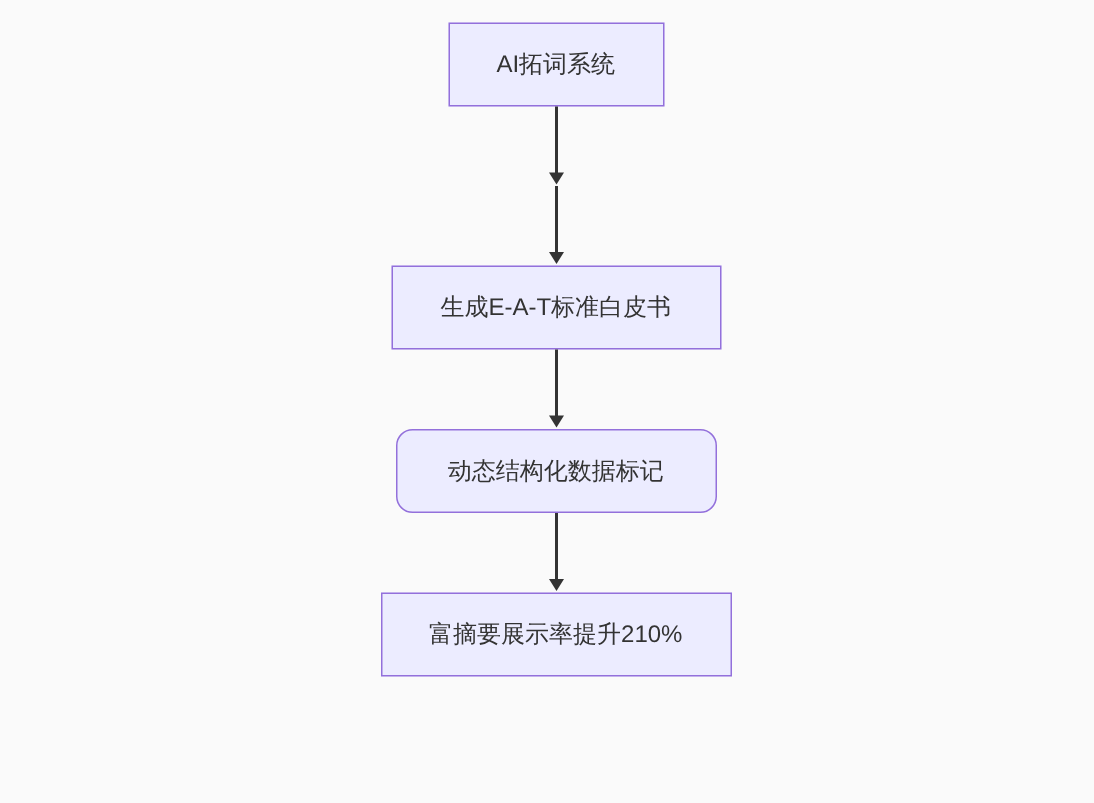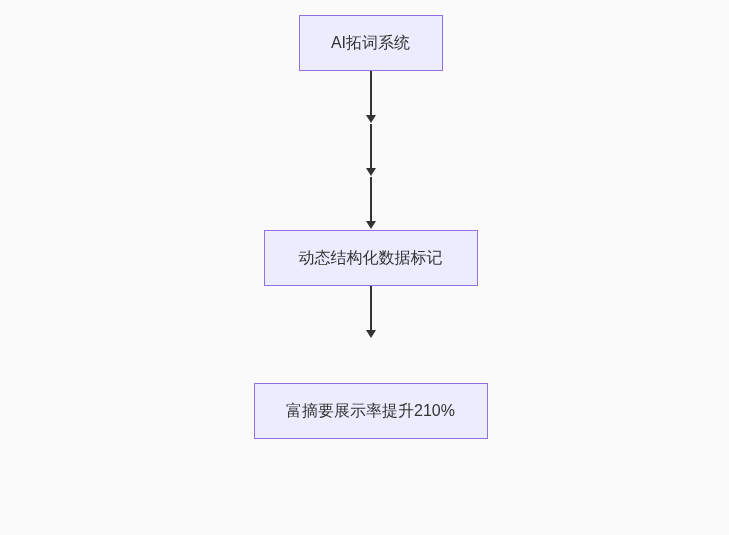--- a/index.html
+++ b/index.html
@@ -32,22 +32,22 @@
     display: flex;
     align-items: center;
     justify-content: center;
     text-align: left;
     padding: 0 10px;
     white-space: nowrap;
   }
   .node.w1 { min-width: 144px; }
   .node.w2 { min-width: 193px; }
   .node.w3 { min-width: 220px; }
-  .node.w4 { min-width: 214px; }
-  .node.w5 { min-width: 234px; margin-top: 44px; }
+  .node.w4 { min-width: 214px; border-radius: 11px; }
+  .node.w5 { min-width: 234px; }
   .arrow {
     height: 53px;
     display: flex;
     flex-direction: column;
     align-items: center;
     justify-content: flex-start;
   }
   .arrow-line {
     width: 2px;
     height: 45px;
@@ -75,20 +75,23 @@
     <div class="arrow-line"></div>
     <div class="arrow-head"></div>
   </div>
 
 
   <div class="arrow">
     <div class="arrow-line"></div>
     <div class="arrow-head"></div>
   </div>
 
+  <div class="node w3">
+    <span>生成E-A-T标准白皮书</span>
+  </div>
 
   <div class="arrow">
     <div class="arrow-line"></div>
     <div class="arrow-head"></div>
   </div>
 
   <div class="node w4">
     <span>动态结构化数据标记</span>
   </div>
 

